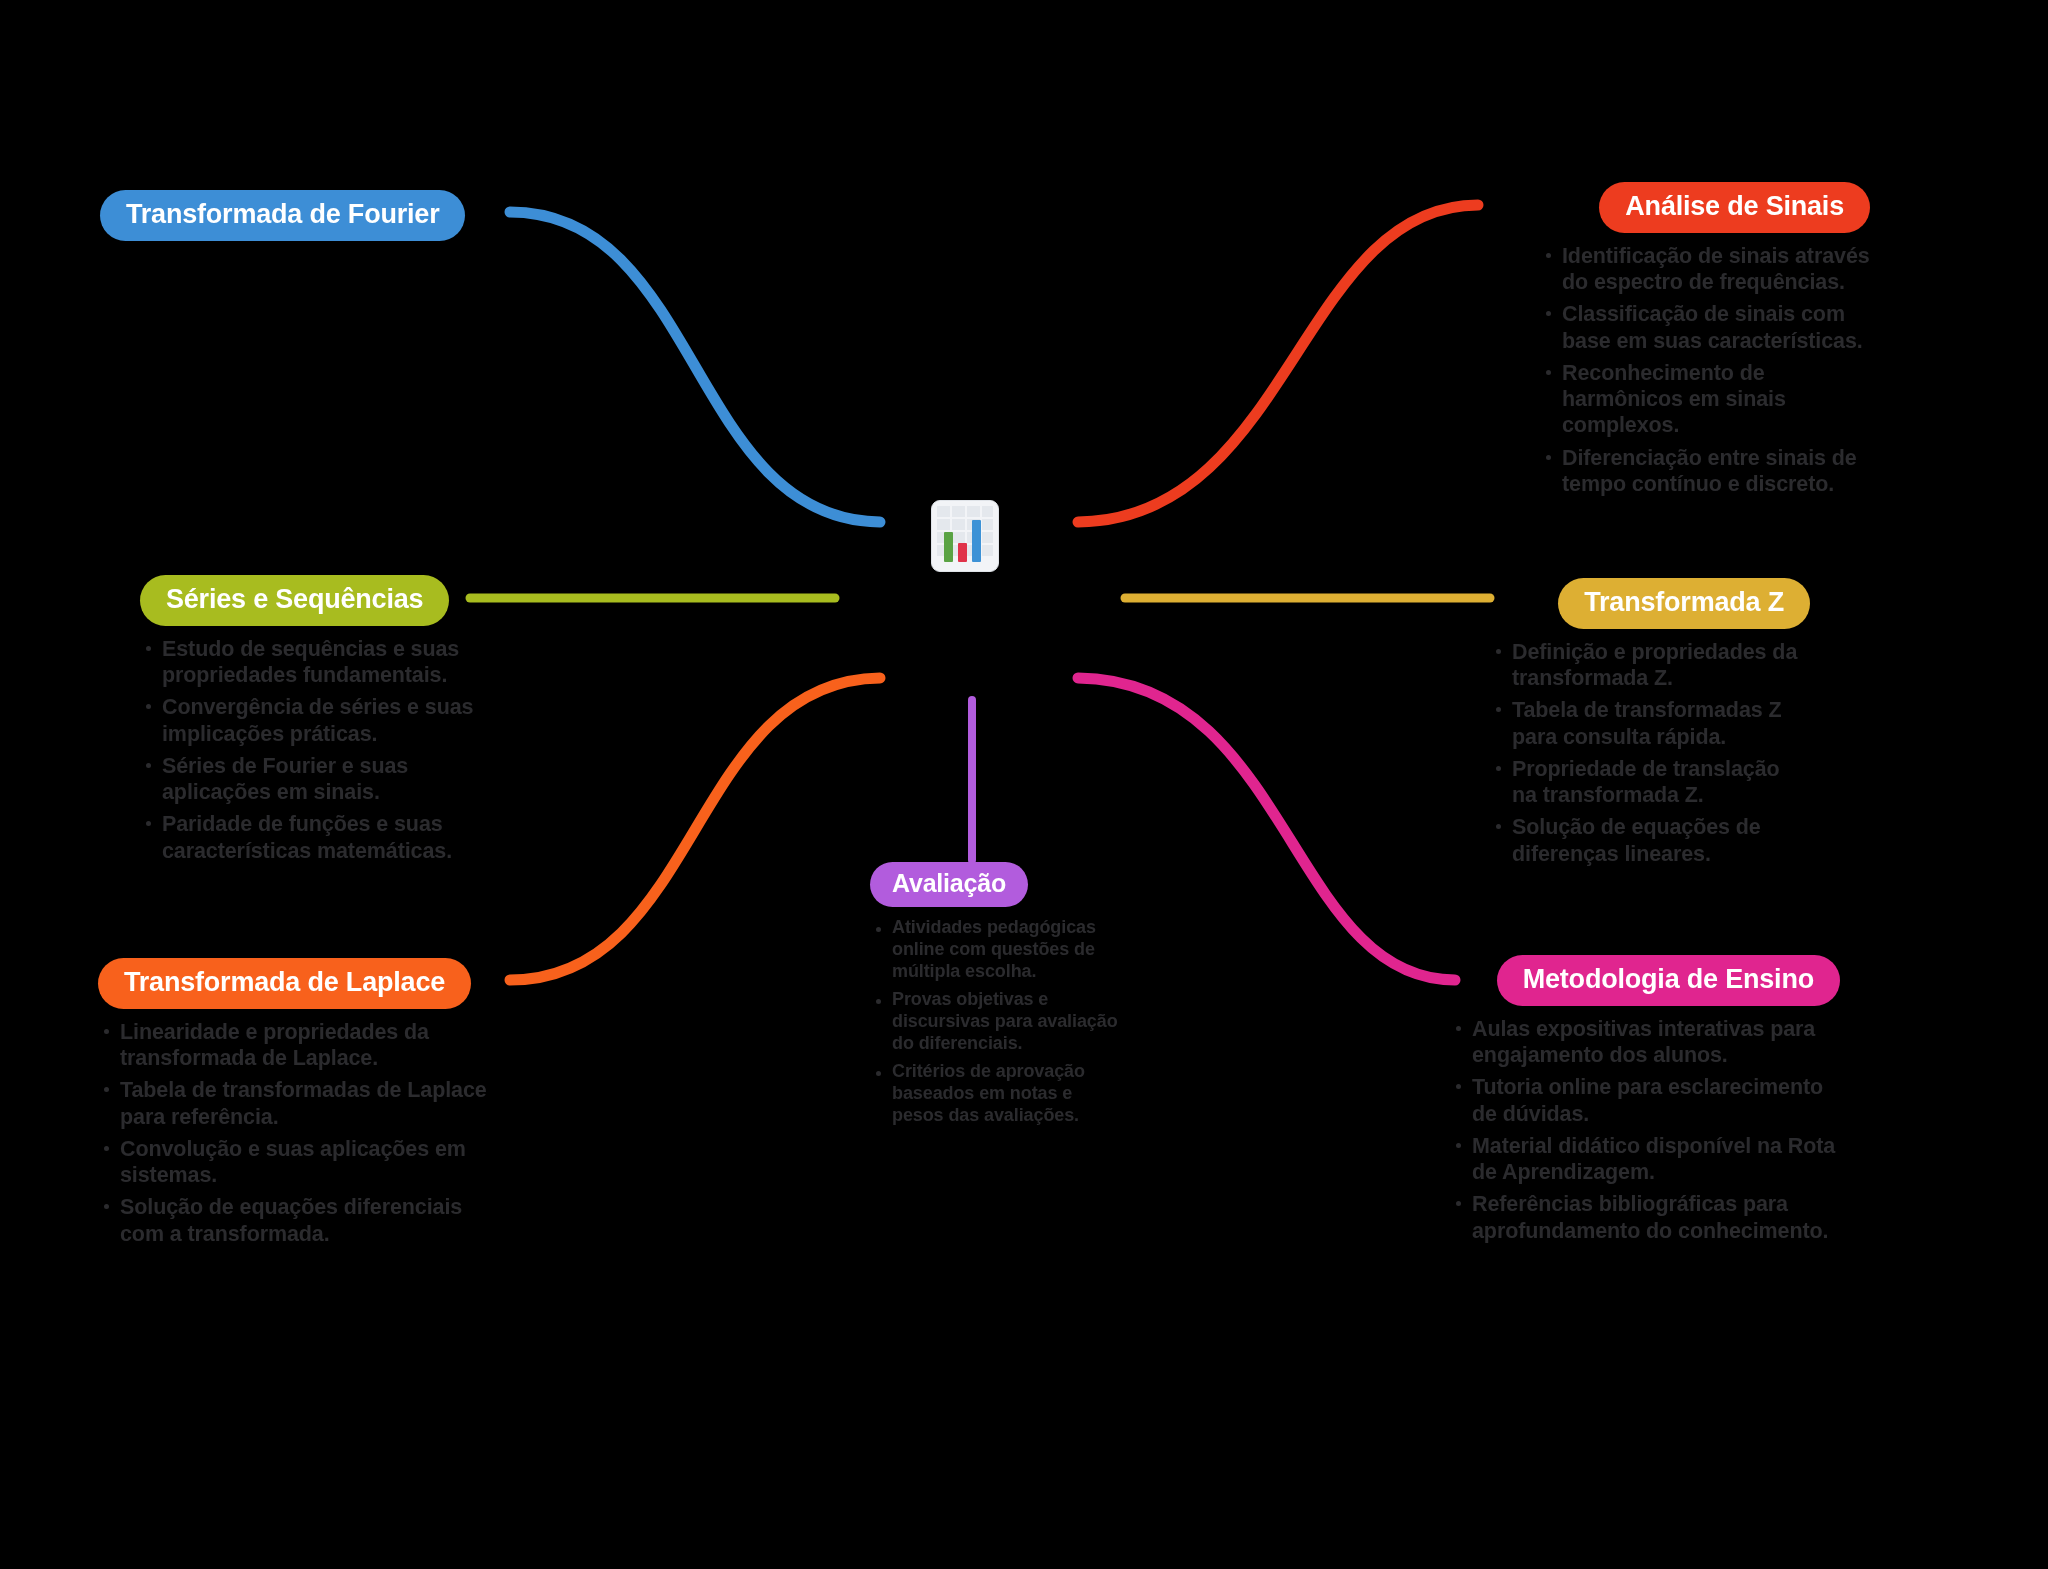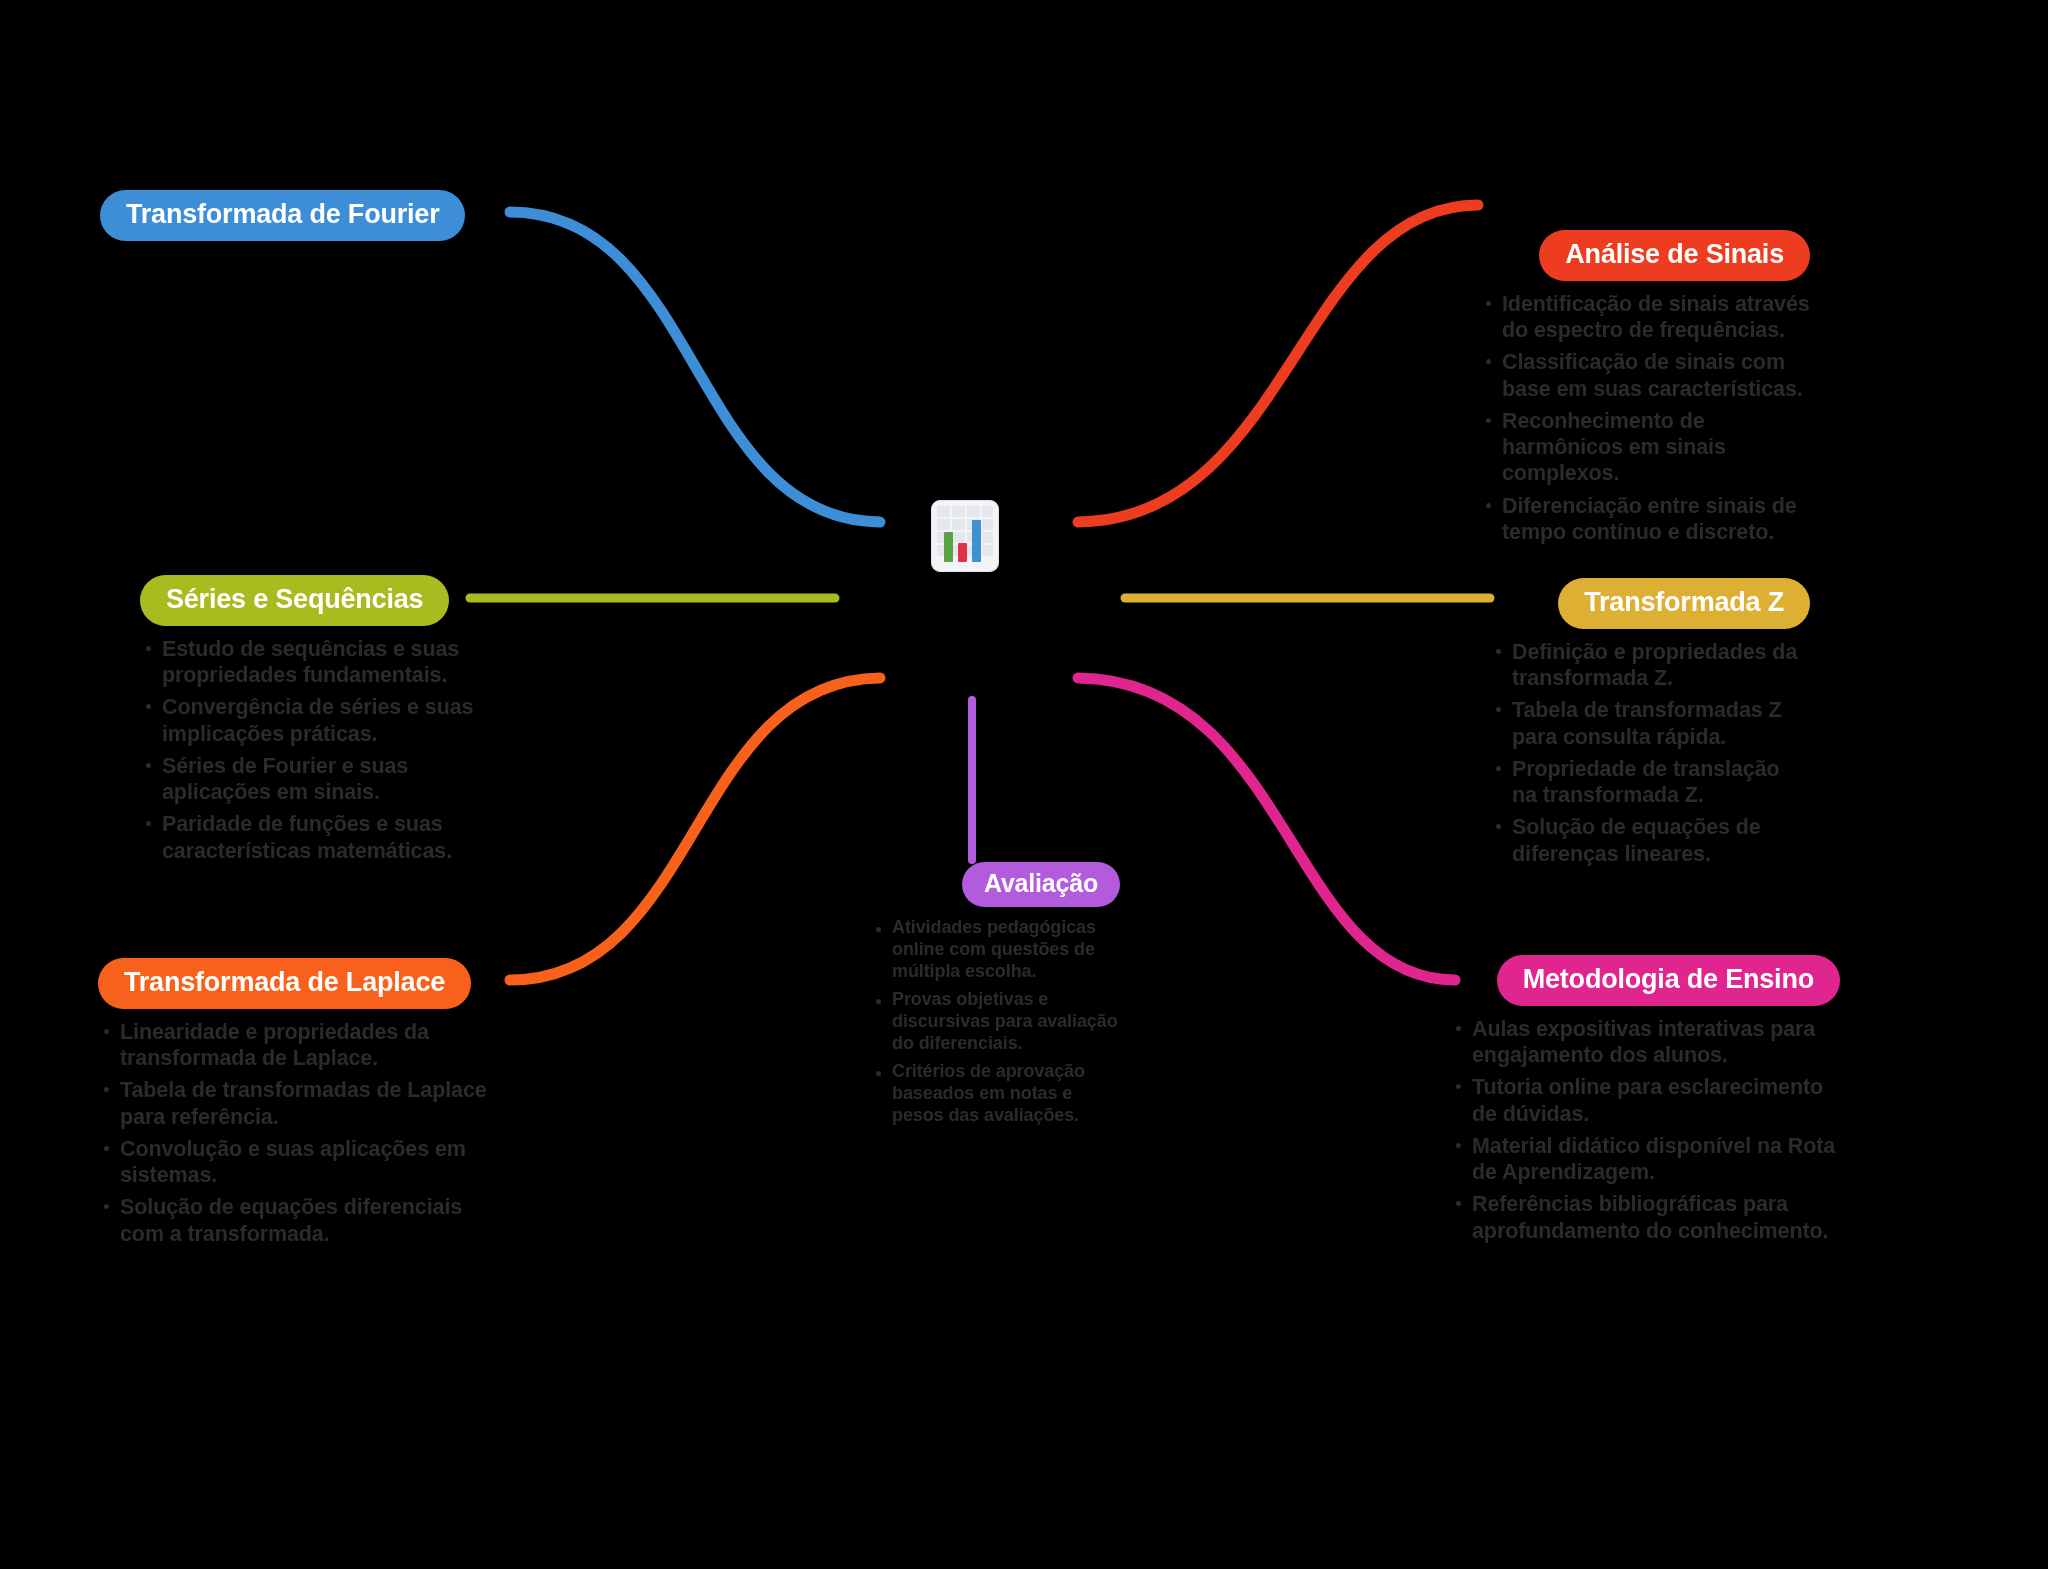--- a/index.html
+++ b/index.html
@@ -42,39 +42,39 @@
   .bullets li::before{
     content:"";
     position:absolute;
     left:6px;top:10px;
     width:5px;height:5px;border-radius:50%;
     background:#2b2b2e;
   }
 
   
   #b-fourier{left:100px;top:190px;width:400px;}
-  #b-sinais{left:1480px;top:182px;width:330px;margin-top:48px;}
+  #b-sinais{left:1540px;top:182px;width:330px;}
   #b-series{left:140px;top:575px;width:360px;}
   #b-zeta{left:1490px;top:578px;width:320px;}
   #b-laplace{left:98px;top:958px;width:400px;}
   #b-metodo{left:1450px;top:955px;width:390px;}
   #b-avaliacao{left:870px;top:862px;width:250px;}
 
   #b-fourier .pill{background:#3d8ed6;}
   #b-sinais .pill{background:#ed3c1f;}
   #b-series .pill{background:#a8bc1f;}
   #b-zeta .pill{background:#ddaf33;}
   #b-laplace .pill{background:#f8611c;}
   #b-metodo .pill{background:#e0258f;}
   #b-avaliacao .pill{background:#b25cdd;}
 
   #b-sinais .pill,#b-zeta .pill,#b-metodo .pill{float:right;}
   #b-sinais .head,#b-zeta .head,#b-metodo .head{overflow:hidden;}
   #b-avaliacao .pill{font-size:25px;padding:9px 22px 11px 22px;}
-  #b-avaliacao .head{text-align:right;}
+  #b-avaliacao .head{text-align:left;}
   #b-avaliacao .bullets li{font-size:18px;}
 
   
   #center-node{
     position:absolute;left:931px;top:500px;
     width:68px;height:72px;
     border-radius:9px;
     background:#f2f4f7;
     border:1px solid #dfe3e8;
     box-sizing:border-box;

